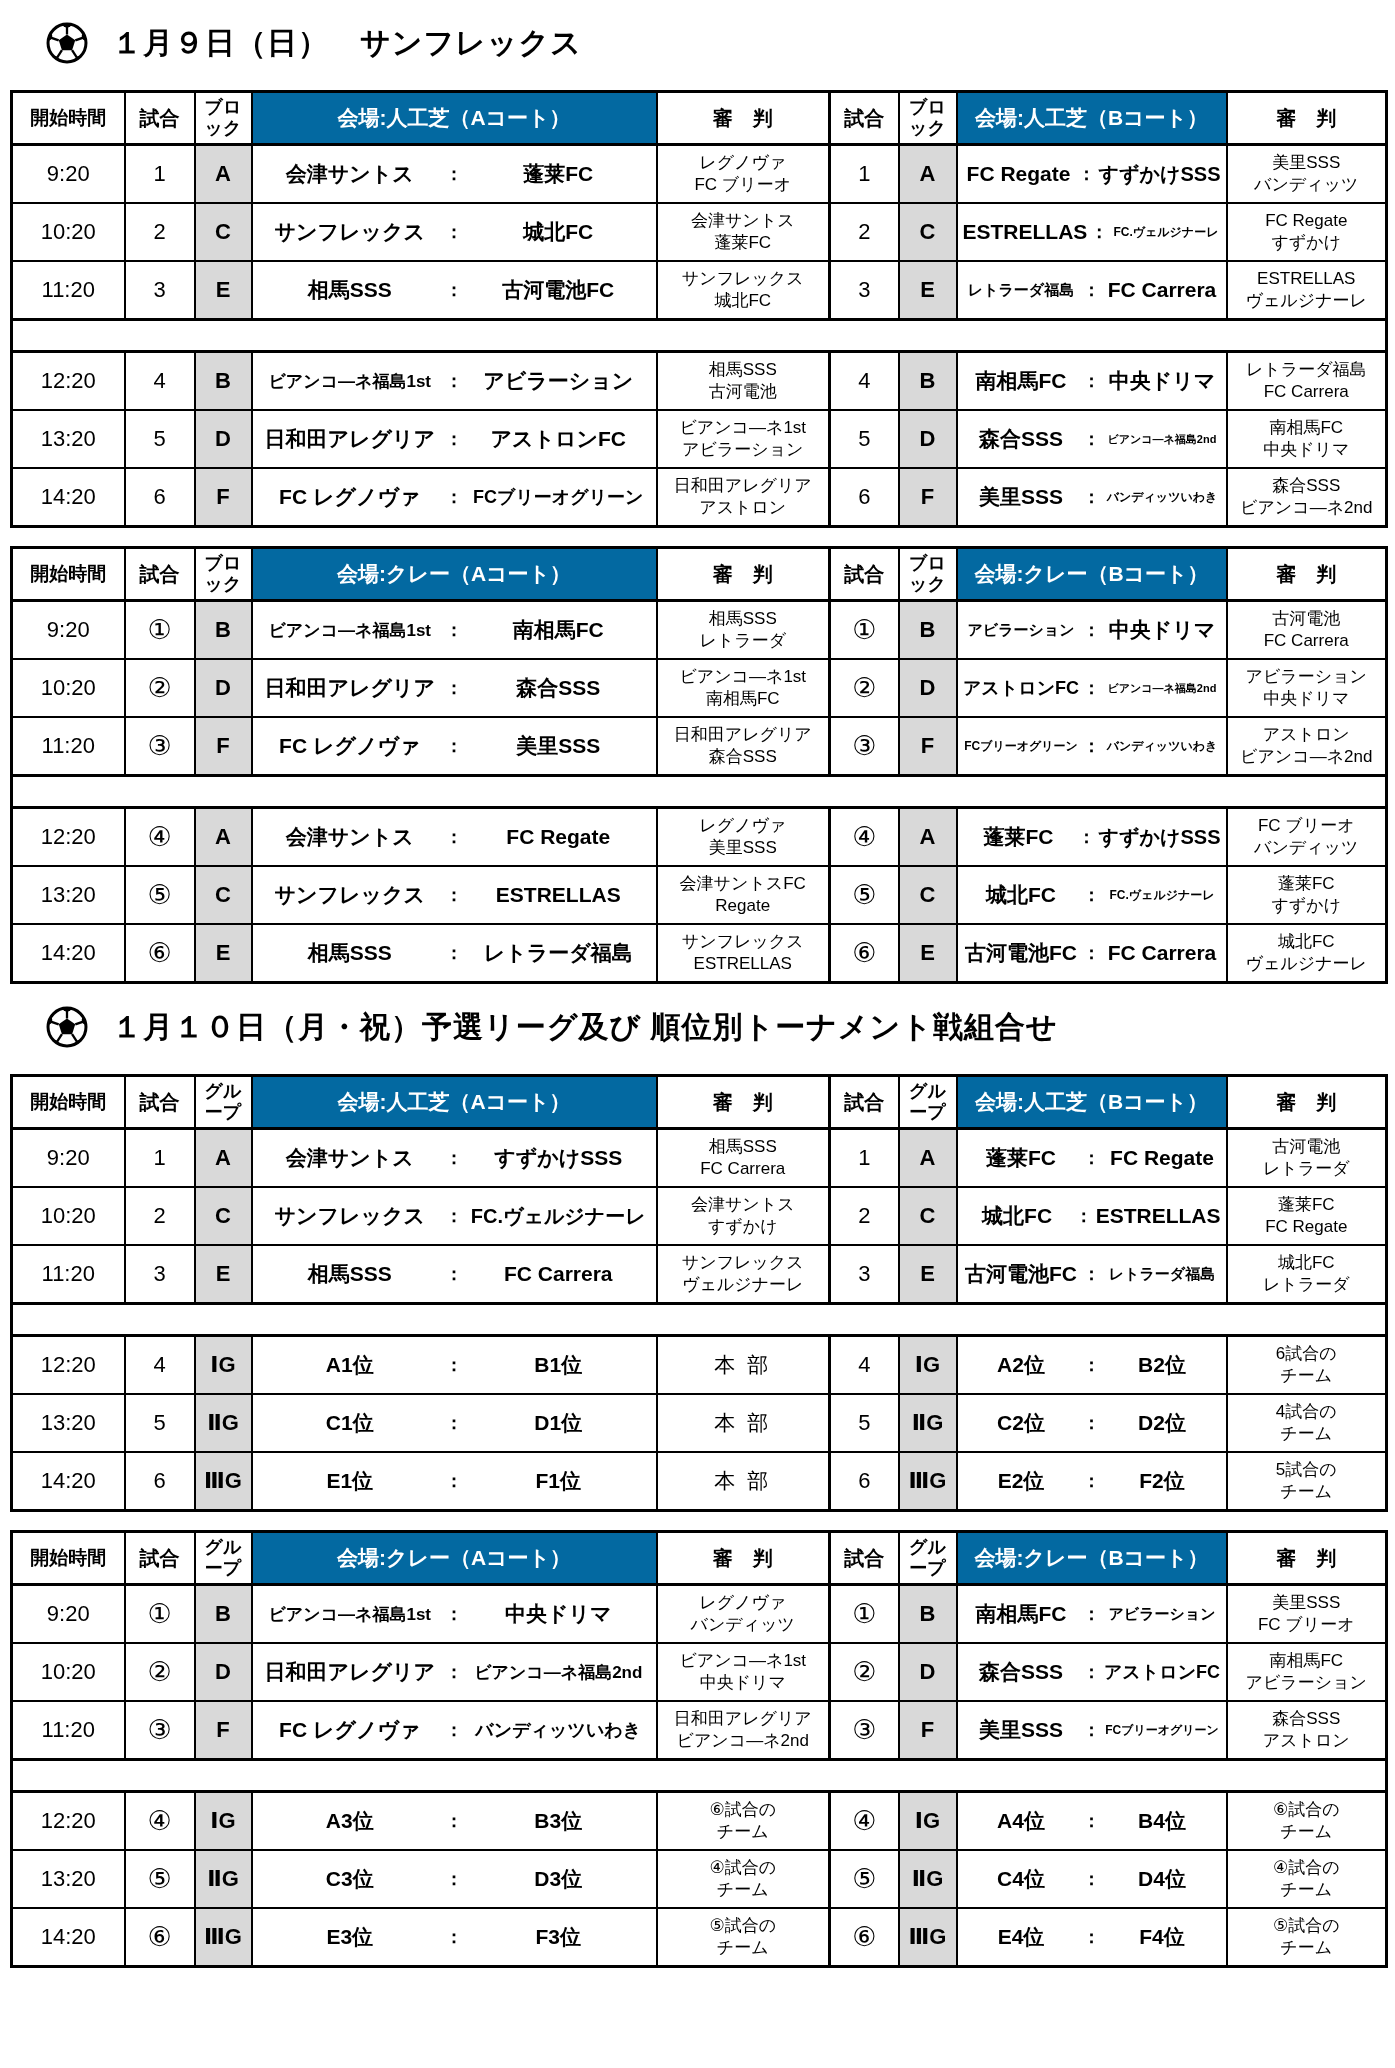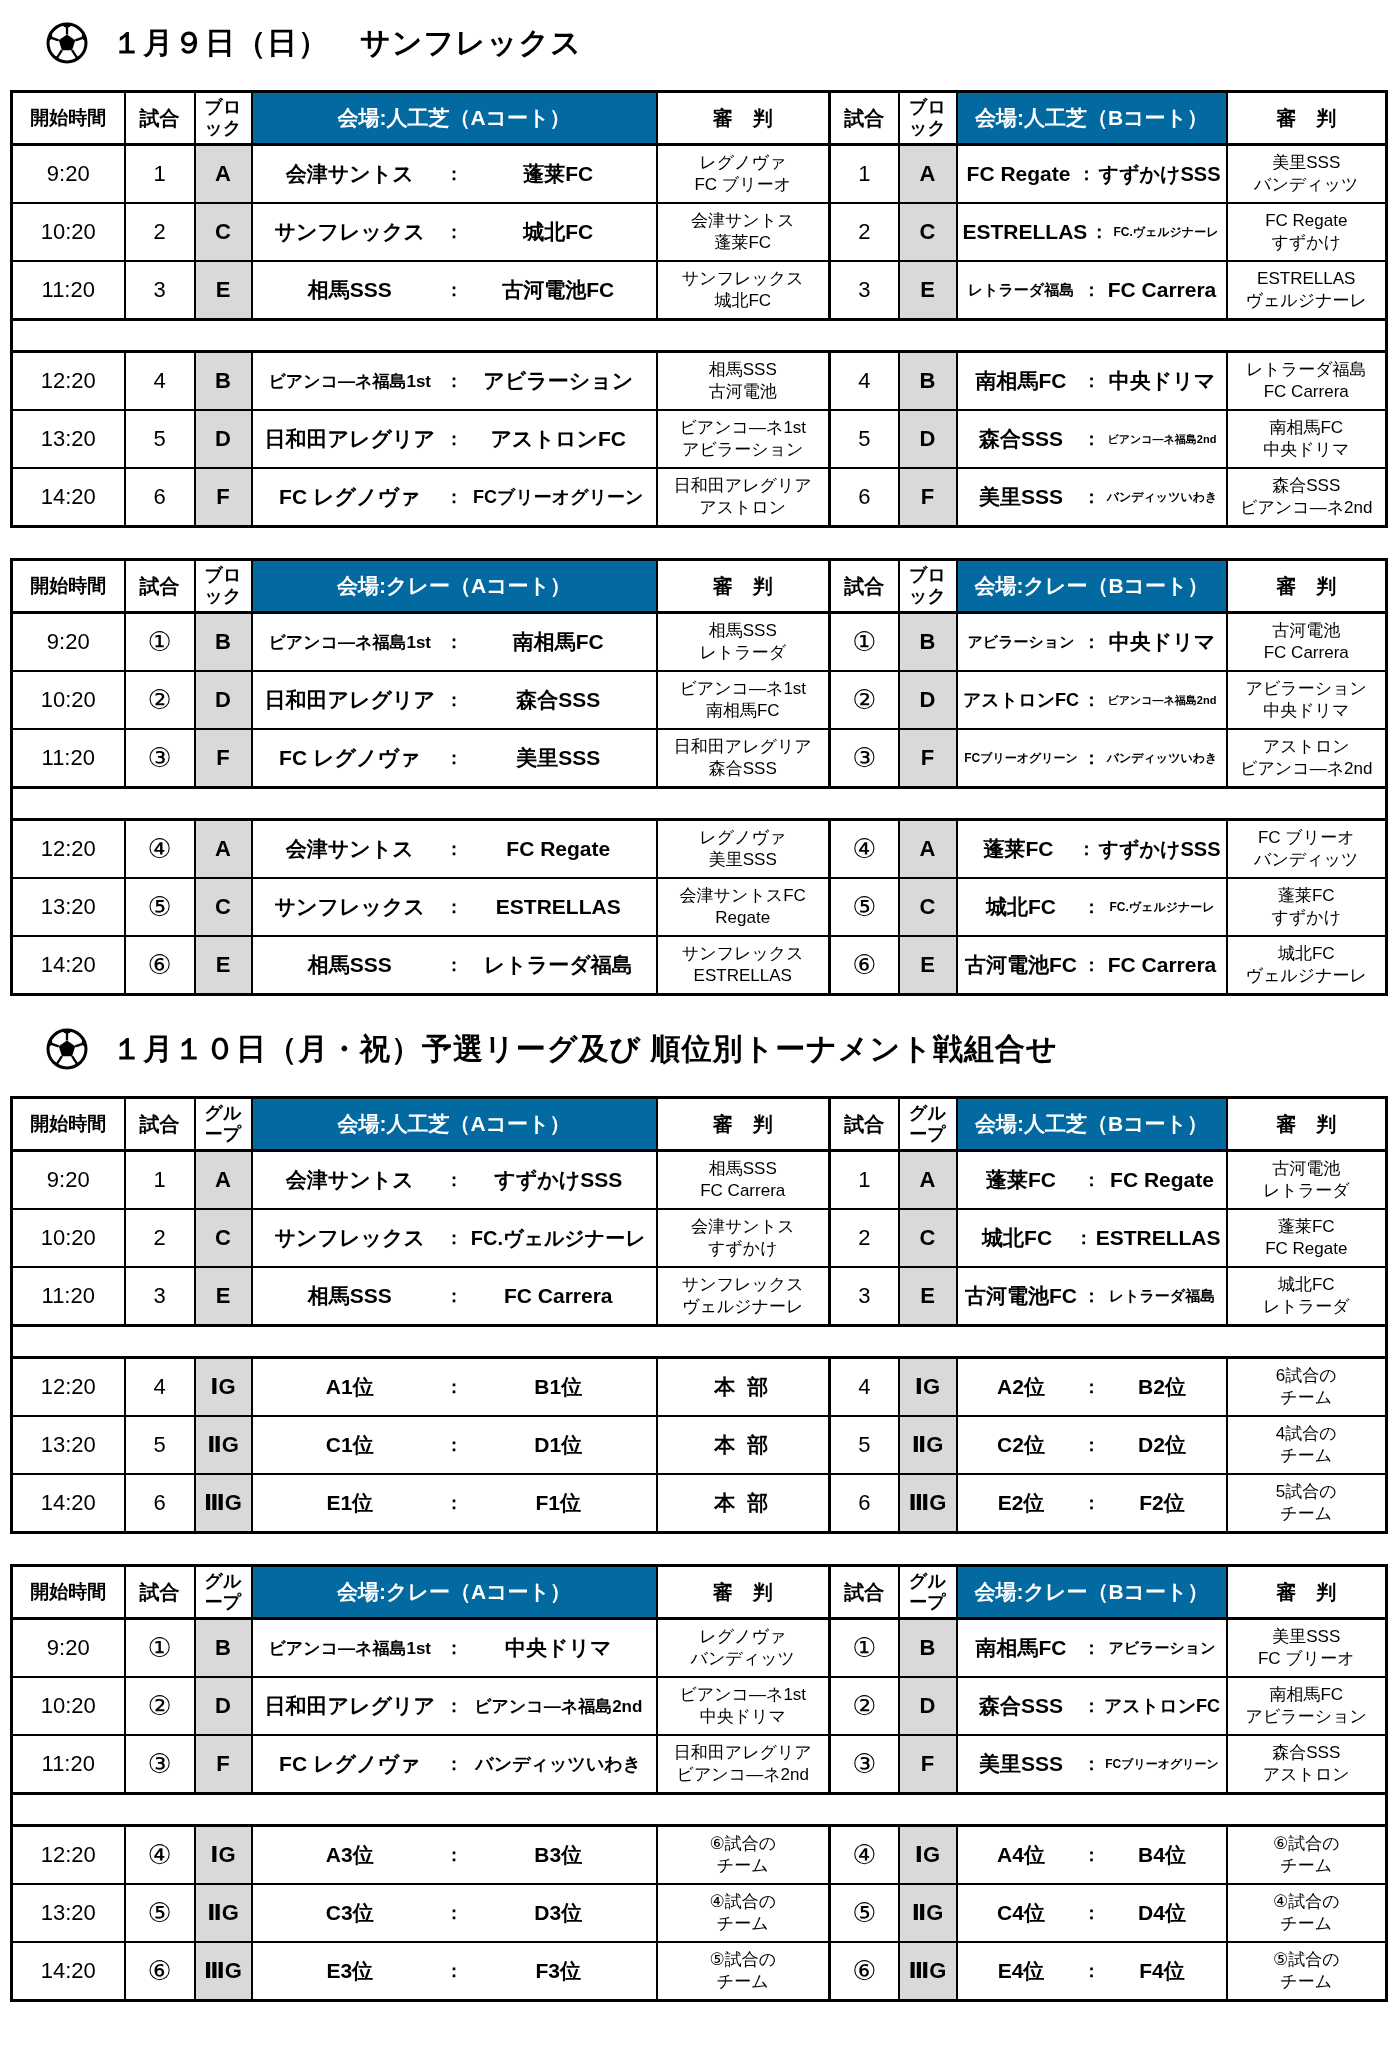--- a/index.html
+++ b/index.html
@@ -9,21 +9,21 @@
     color:#000;
   }
   .section-title{
     display:flex;align-items:center;
     margin:20px 0 24px 44px;
     font-weight:bold;font-size:30px;letter-spacing:1px;
   }
   .ball{width:46px;height:46px;margin-right:22px;flex:0 0 auto;}
   table.sched{
     border-collapse:collapse;table-layout:fixed;
-    margin:0 0 30px 10px;
+    margin:0 0 18px 10px;
     border:3px solid #000;
   }
   .sched th,.sched td{
     border:2px solid #000;
     padding:0;text-align:center;vertical-align:middle;overflow:hidden;
   }
   .sched .mid{border-left:3px solid #000;}
   .sched tr.hdr th{height:50px;border-bottom:3px solid #000;font-weight:bold;}
   .sched tr.data td{height:56px;}
   .sched tr.gap td{height:29px;border-top:3px solid #000;border-bottom:3px solid #000;}
@@ -33,21 +33,21 @@
   .hdr .c-venue{background:#0369a1;color:#fff;font-size:21px;}
   .hdr .c-ref{font-size:20px;}
   td.c-time{font-size:22px;}
   td.c-no{font-size:22px;}
   td.c-no.circ{font-size:27px;}
   td.c-blk{font-size:22px;font-weight:bold;background:#d9d9d9;}
   .match{display:flex;align-items:center;width:100%;box-sizing:border-box;padding:0 5px;}
   .team{flex:1 1 0;font-weight:bold;white-space:nowrap;}
   .colon{flex:0 0 24px;font-size:18px;font-weight:bold;}
   .rline{line-height:1.3;white-space:nowrap;}
-  .rline.solo{font-weight:bold;letter-spacing:3px;}
+  .rline.solo{font-weight:normal;letter-spacing:3px;}
   .footnote{margin:18px 0 0 88px;font-size:19px;font-weight:bold;}
 </style>
 </head>
 <body>
 
 <div class="page">
 
   <div class="section-title">
     <svg class="ball" viewBox="0 0 40 40">
       <defs>

